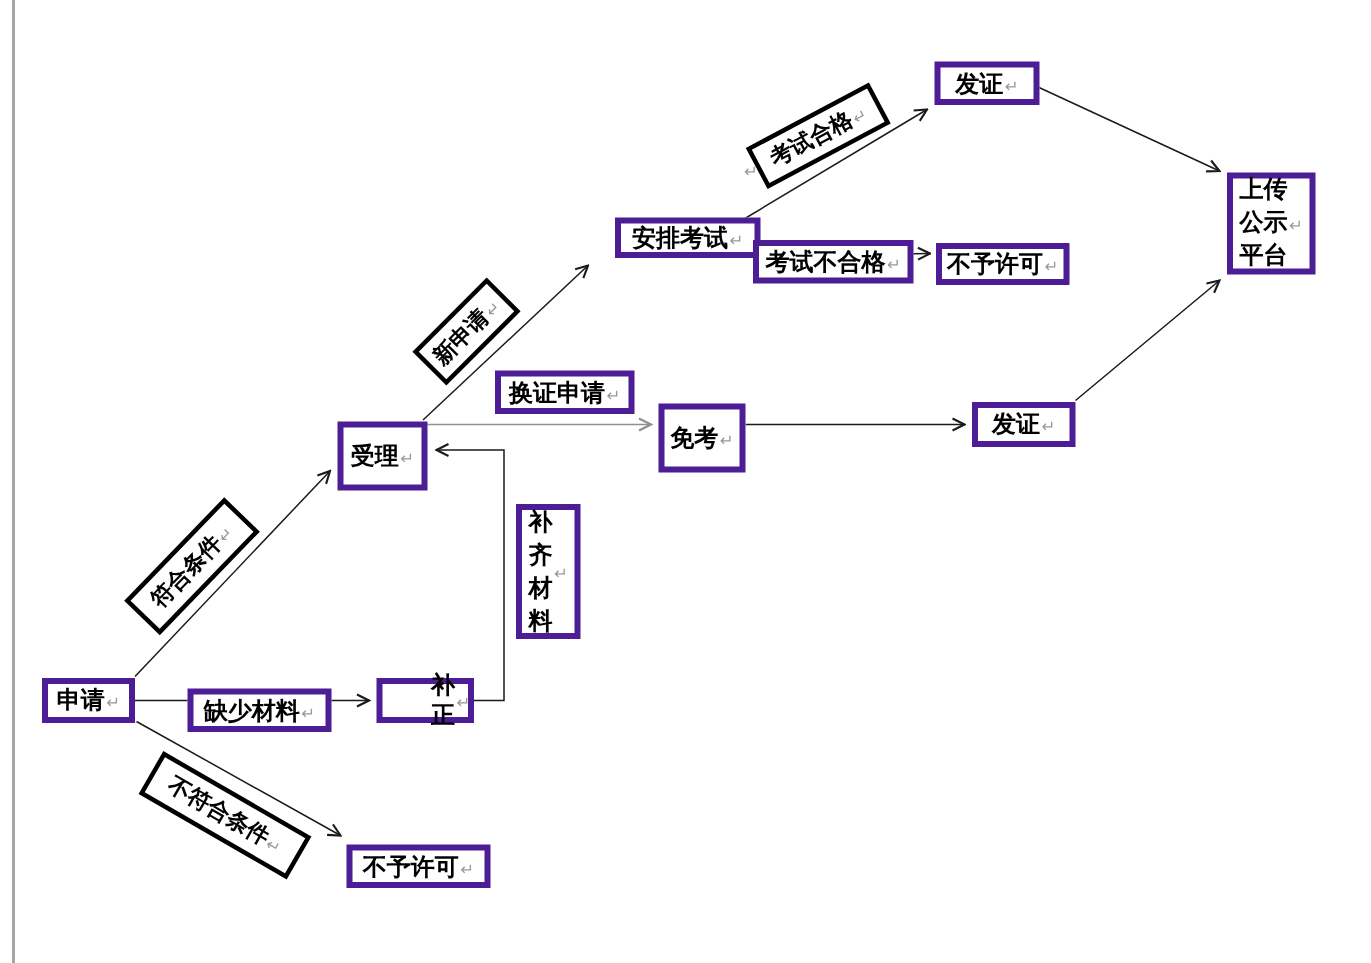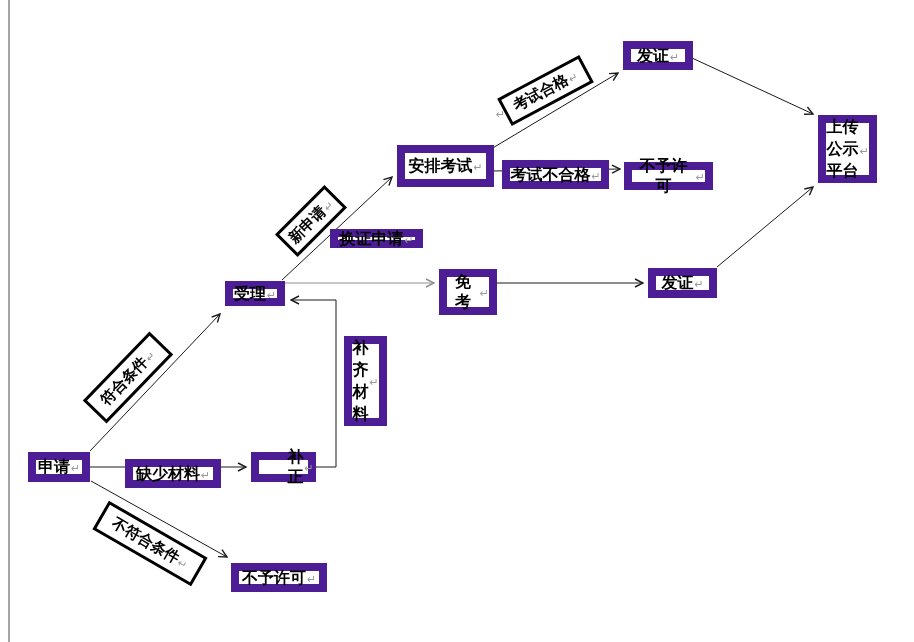--- a/index.html
+++ b/index.html
@@ -1,20 +1,20 @@
 <!DOCTYPE html>
 <html><head>
 <meta charset="utf-8">
 <style>
   html,body{margin:0;padding:0;background:#fff;}
   #page{position:relative;width:914px;height:642px;background:#ffffff;overflow:hidden;
         font-family:"DejaVu Sans","Liberation Sans",sans-serif;}
   #wires{position:absolute;left:0;top:0;width:914px;height:642px;z-index:1;}
   .pageborder{position:absolute;left:8px;top:0;width:2px;height:642px;background:#a6a6a6;z-index:0;}
-  .node{position:absolute;z-index:2;box-sizing:border-box;background:#fff;border:8px solid #4c1d95;
+  .node{position:absolute;z-index:2;box-sizing:border-box;background:#fff;border:4px solid #4c1d95;
         display:flex;align-items:center;justify-content:center;
         font-size:16px;font-weight:bold;color:#000;line-height:20px;text-align:center;}
   .node .lbl{white-space:pre-line;}
   .multi .lbl{line-height:22px;}
   .pmark{font-size:11px;color:#9a9a9a;font-weight:normal;margin-left:1px;position:relative;top:2px;}
   .rlabel{position:absolute;z-index:3;box-sizing:border-box;background:#fff;border:3px solid #000;
         display:flex;align-items:center;justify-content:center;
         font-size:15px;font-weight:bold;color:#000;text-align:center;white-space:nowrap;}
   .stray{position:absolute;z-index:2;font-size:11px;color:#9a9a9a;}
 </style>
@@ -45,26 +45,26 @@
     <line x1="90" y1="467" x2="246" y2="467" stroke="#1a1a1a" stroke-width="1" marker-end="url(#arr)"></line>
     <polyline points="308,467 336,467 336,300 291,300" fill="none" stroke="#1a1a1a" stroke-width="1" marker-end="url(#arr)"></polyline>
     <line x1="91" y1="481" x2="227" y2="557" stroke="#1a1a1a" stroke-width="1" marker-end="url(#arr)"></line>
   </svg>
 
   <div class="node" style="left:28px;top:452px;width:62px;height:30px;align-items:center;">
     <span class="lbl">申请</span>
       <span class="pmark">↵</span>
   </div>
 
-  <div class="node" style="left:225px;top:281px;width:60px;height:25px;">
+  <div class="node" style="left:225px;top:281px;width:60px;height:46px;">
     <span class="lbl">受理</span>
       <span class="pmark">↵</span>
   </div>
 
-  <div class="node" style="left:397px;top:145px;width:97px;height:42px;">
+  <div class="node" style="left:410px;top:145px;width:97px;height:27px;">
     <span class="lbl">安排考试</span>
       <span class="pmark">↵</span>
   </div>
 
   <div class="node" style="left:623px;top:41px;width:70px;height:29px;">
     <span class="lbl">发证</span>
       <span class="pmark">↵</span>
   </div>
 
   <div class="node multi" style="left:818px;top:115px;width:59px;height:68px;font-family:Liberation Serif, serif;">
@@ -77,21 +77,21 @@
   <div class="node" style="left:624px;top:162px;width:89px;height:28px;">
     <span class="lbl">不予许可</span>
       <span class="pmark">↵</span>
   </div>
 
   <div class="node" style="left:502px;top:160px;width:107px;height:29px;">
     <span class="lbl">考试不合格</span>
       <span class="pmark">↵</span>
   </div>
 
-  <div class="node" style="left:330px;top:229px;width:93px;height:19px;text-align:right;">
+  <div class="node" style="left:330px;top:247px;width:93px;height:29px;text-align:right;">
     <span class="lbl">换证申请</span>
       <span class="pmark">↵</span>
   </div>
 
   <div class="node" style="left:439px;top:269px;width:58px;height:46px;">
     <span class="lbl">免考</span>
       <span class="pmark">↵</span>
   </div>
 
   <div class="node" style="left:648px;top:268px;width:69px;height:30px;">

